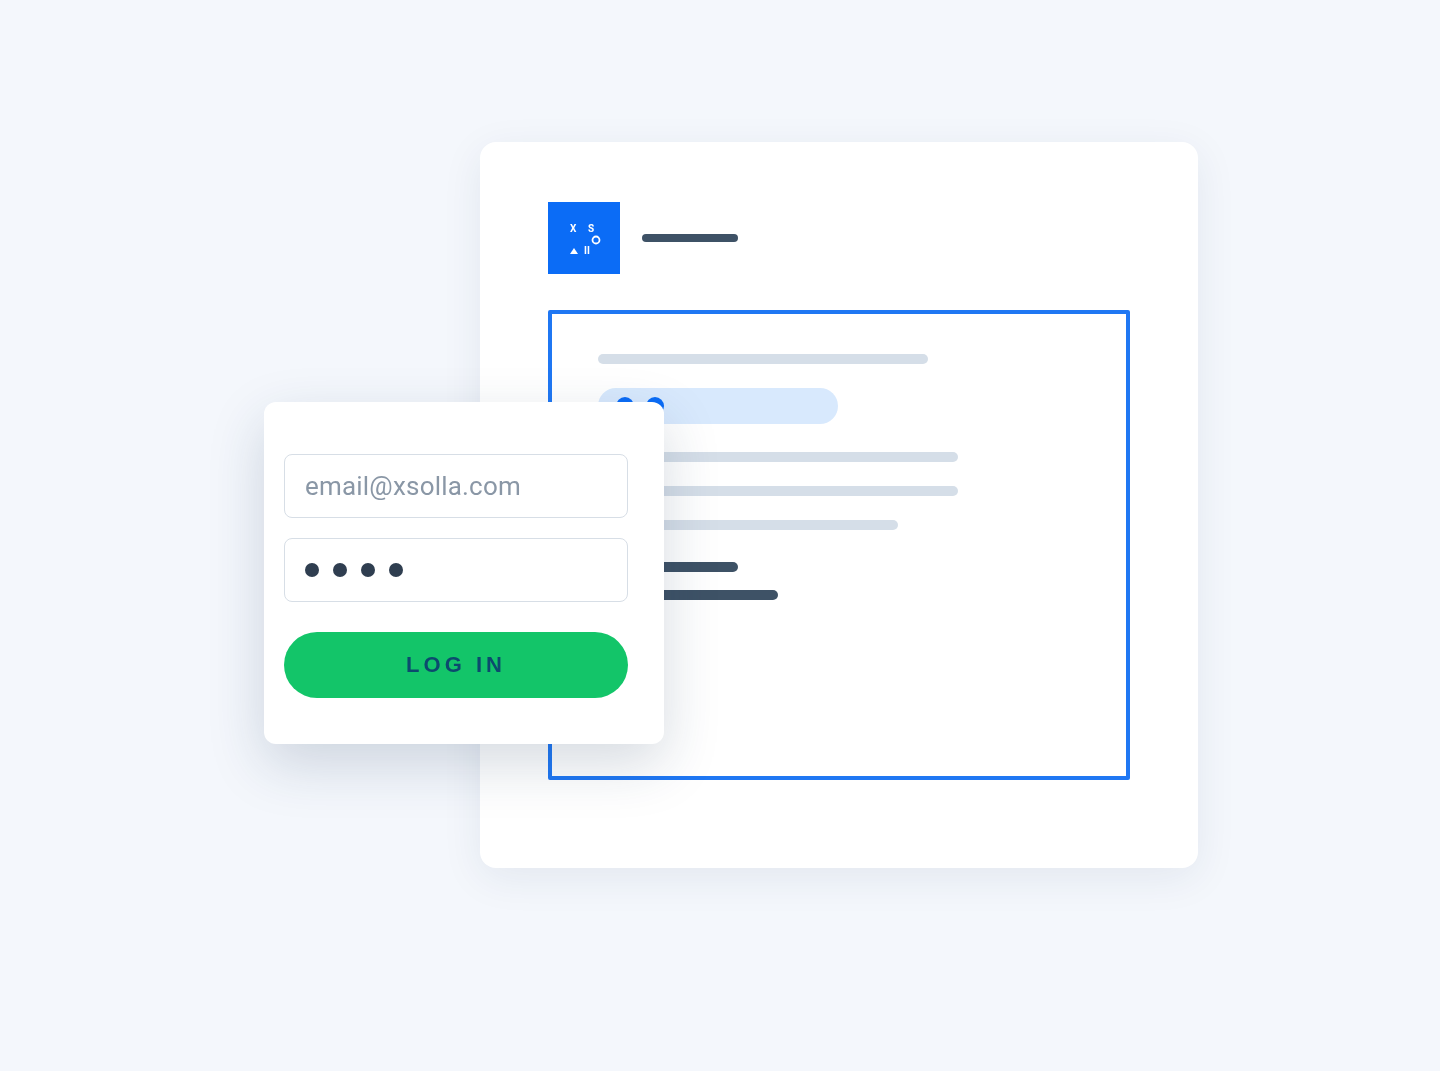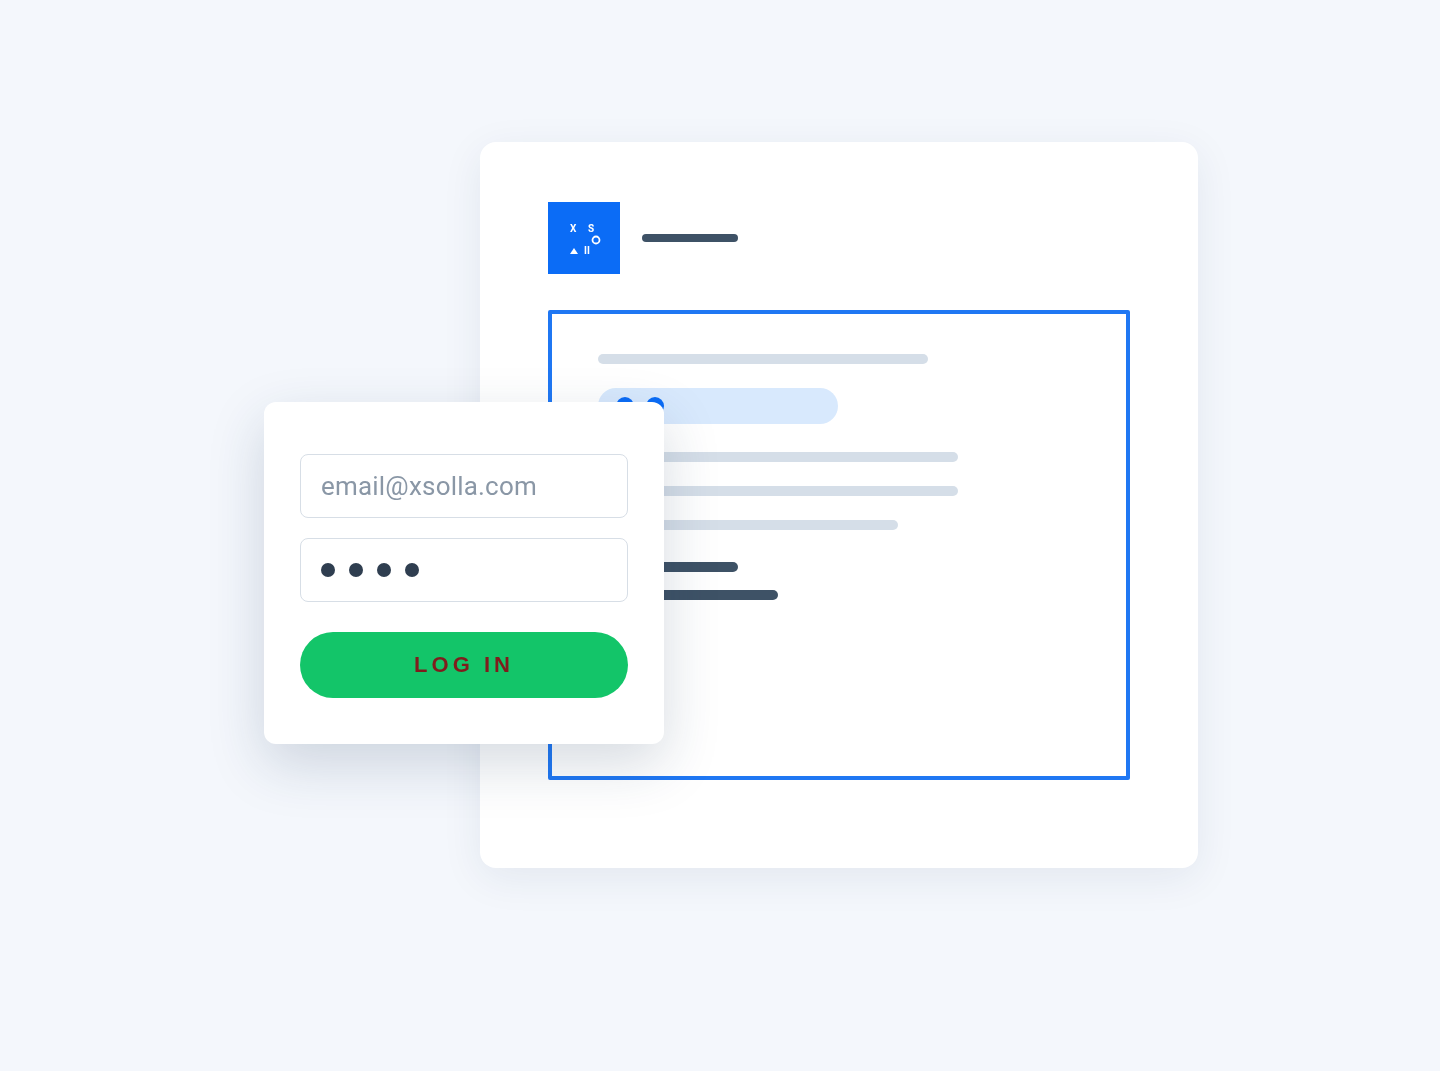--- a/index.html
+++ b/index.html
@@ -93,21 +93,21 @@
     .dark-line.w1 { width: 140px; margin-top: 32px; }
     .dark-line.w2 { width: 180px; }
     .front-card {
       position: absolute;
       top: 402px;
       left: 264px;
       width: 400px;
       background: #ffffff;
       border-radius: 12px;
       box-shadow: 0 20px 56px rgba(30, 55, 90, 0.18);
-      padding: 52px 36px 46px 36px;
+      padding: 52px 36px 46px 20px;
     }
     .field {
       width: 100%;
       height: 64px;
       border: 1.5px solid #d7dee6;
       border-radius: 8px;
       display: flex;
       align-items: center;
       padding: 0 20px;
       margin-bottom: 20px;
@@ -127,21 +127,21 @@
       height: 14px;
       background: #2f3e50;
       border-radius: 50%;
     }
     .login-button {
       width: 100%;
       height: 66px;
       background: #13c569;
       border: none;
       border-radius: 33px;
-      color: #7f1d1d;
+      color: #0c4a6e;
       font-size: 22px;
       font-weight: 800;
       letter-spacing: 4px;
       text-transform: uppercase;
       cursor: pointer;
       margin-top: 10px;
     }
   </style>
 </head>
 <body>

